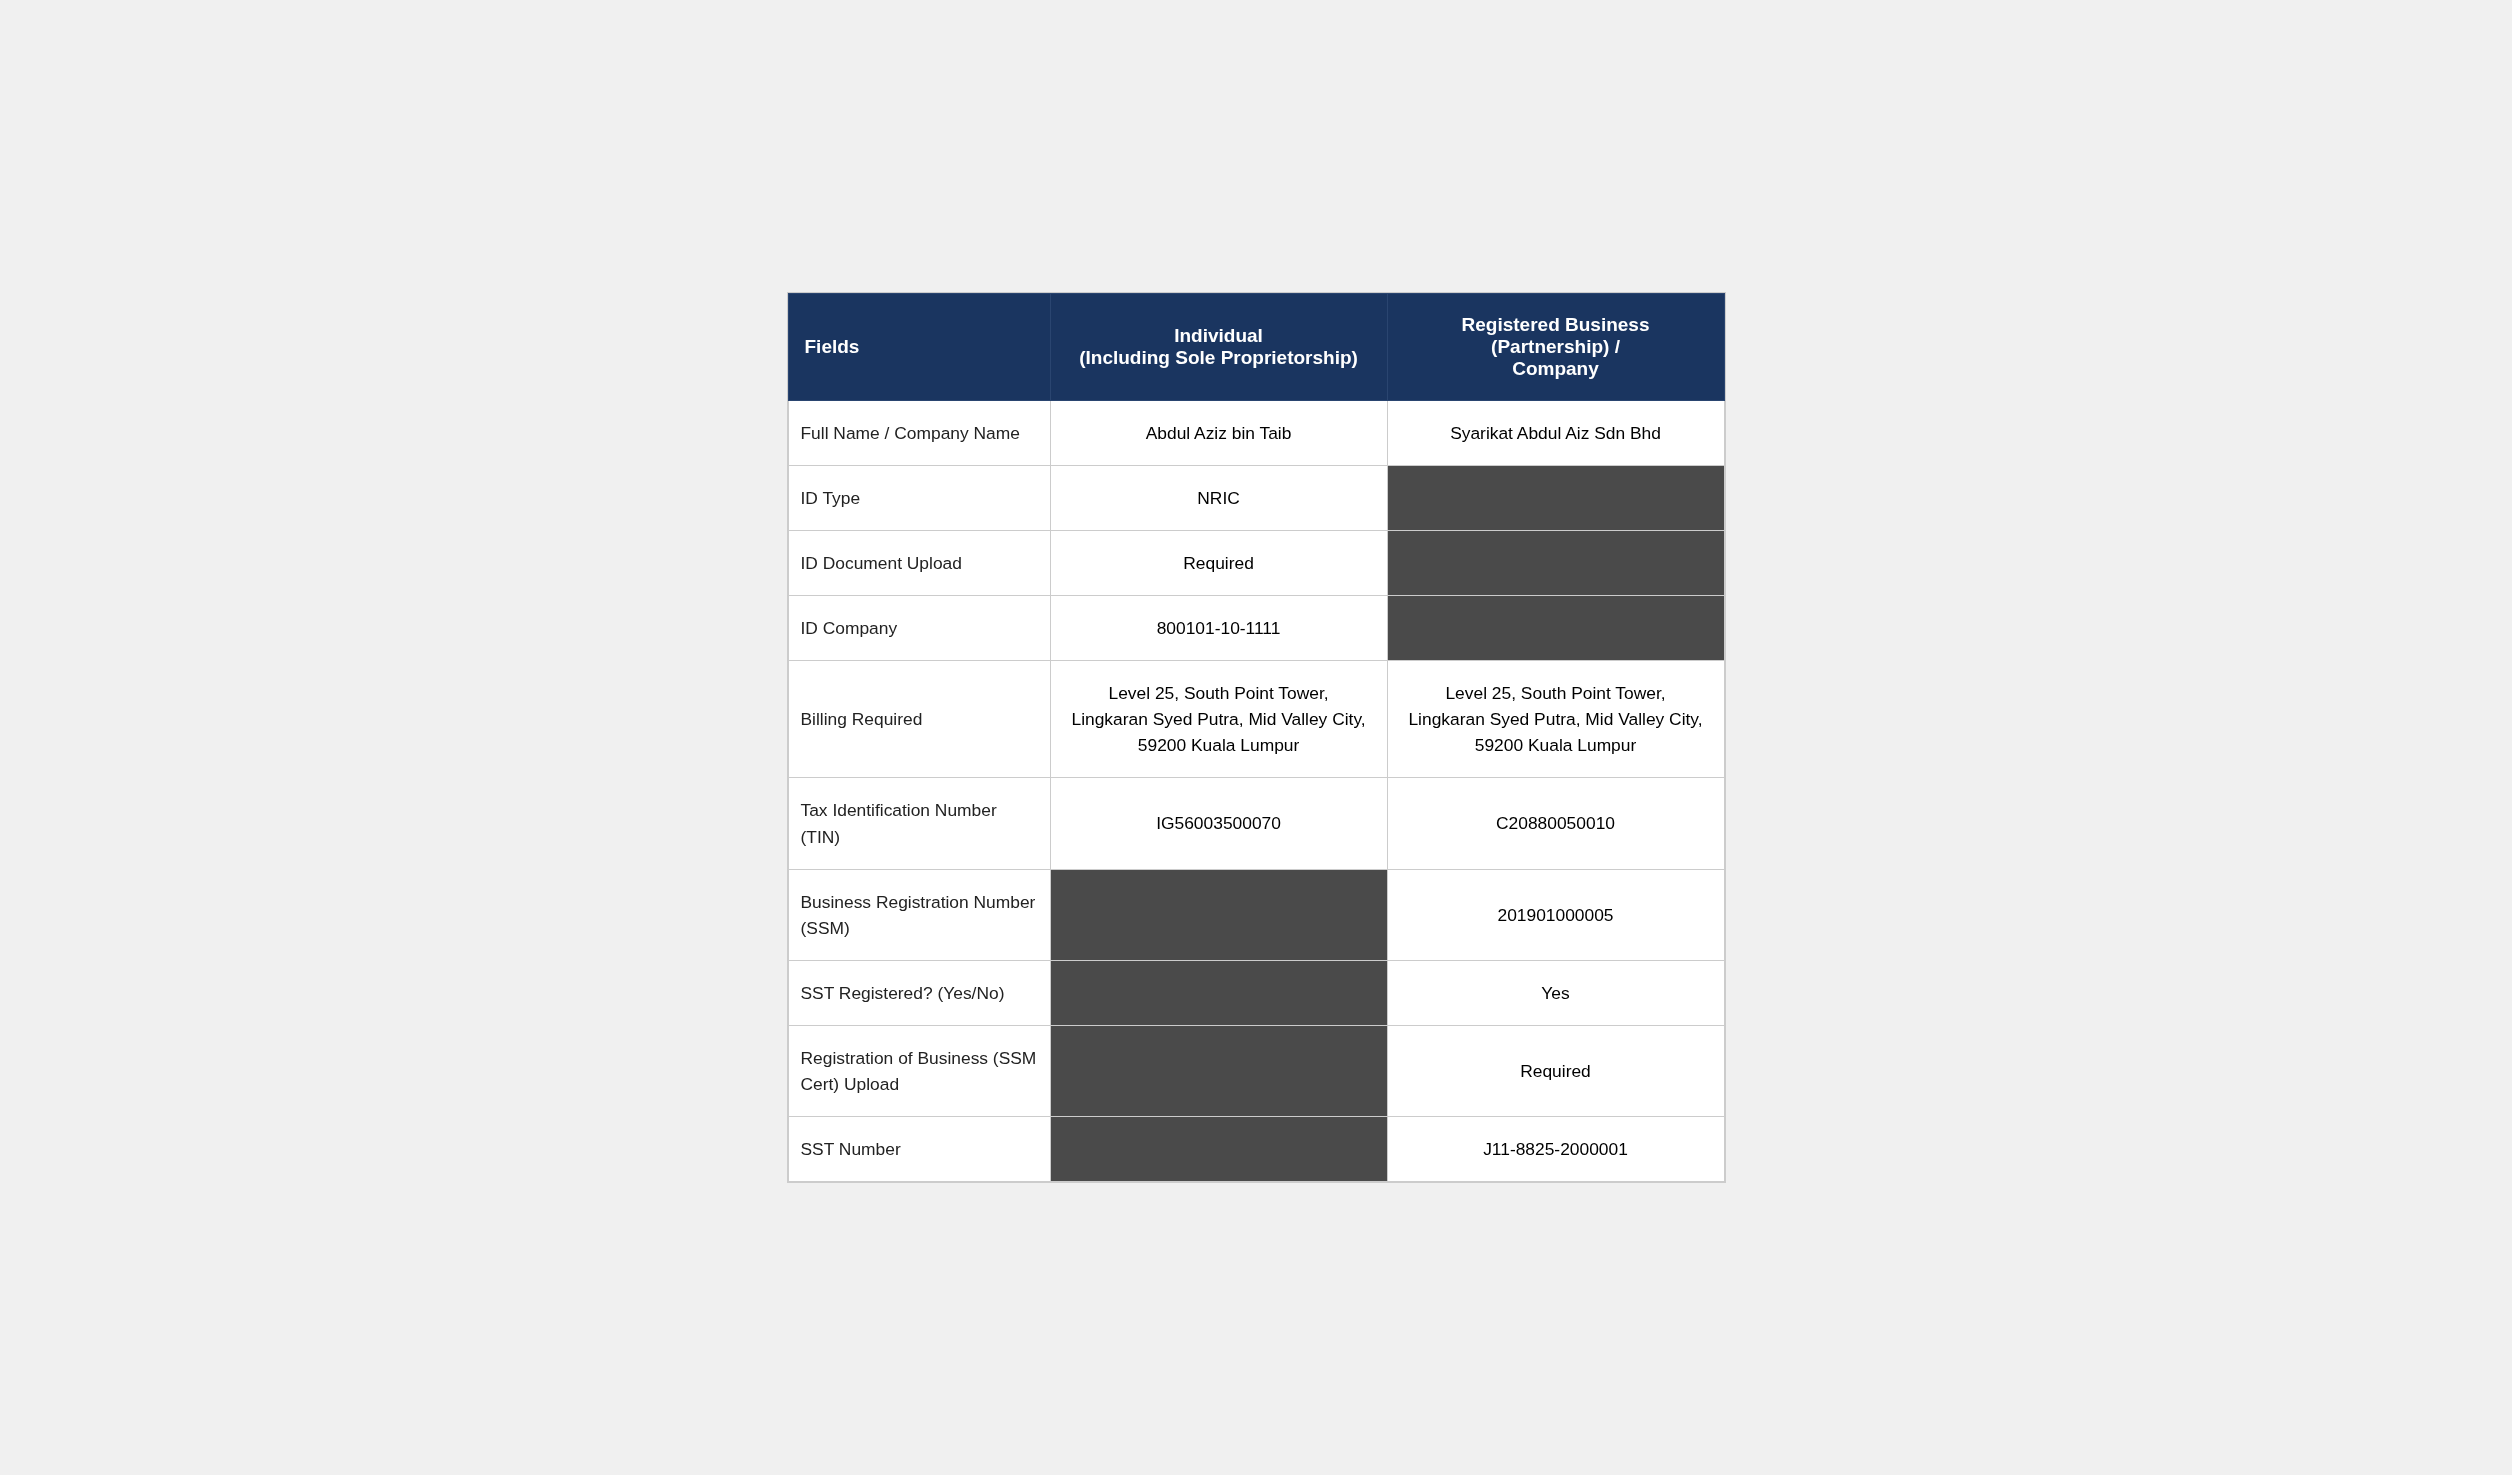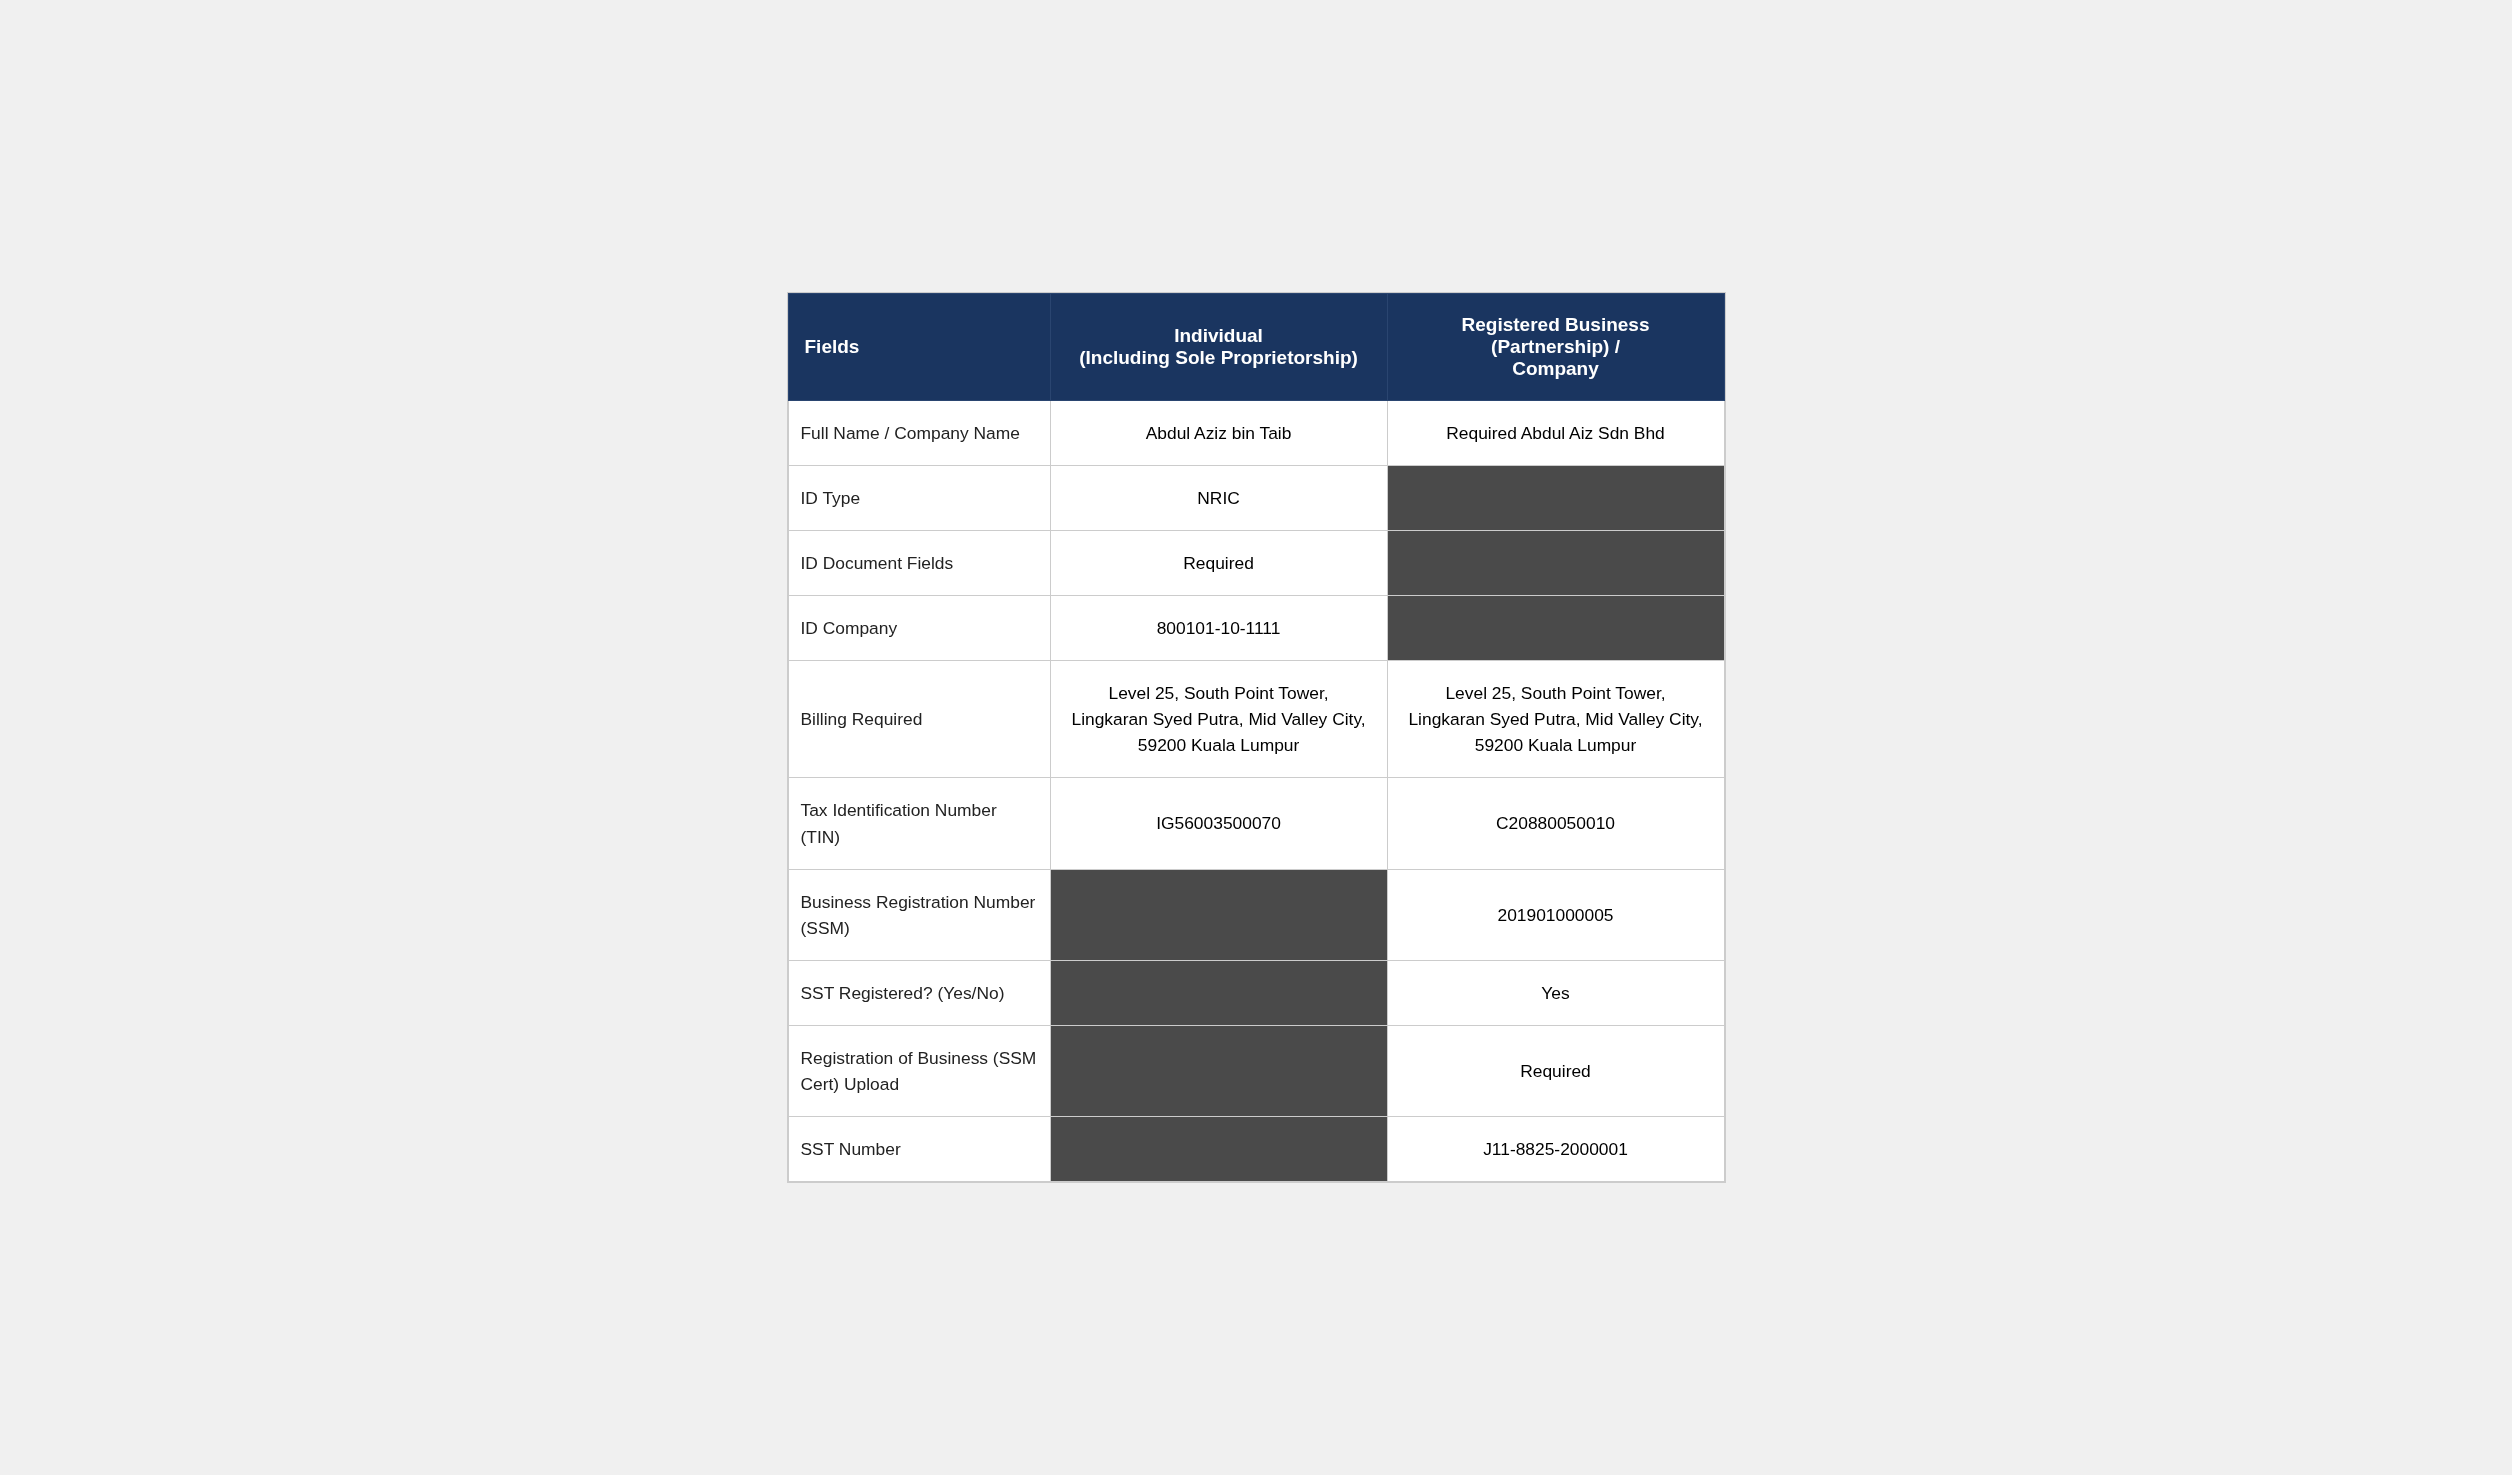--- a/index.html
+++ b/index.html
@@ -83,29 +83,29 @@
       <tr>
         <th>Fields</th>
         <th>Individual<br>(Including Sole Proprietorship)</th>
         <th>Registered Business (Partnership) /<br>Company</th>
       </tr>
     </thead>
     <tbody id="table-body">
     <tr>
           <td>Full Name / Company Name</td>
           <td>Abdul Aziz bin Taib</td>
-          <td>Required Abdul Aiz Sdn Bhd</td>
+          <td>Syarikat Abdul Aiz Sdn Bhd</td>
         </tr>
         <tr>
           <td>ID Type</td>
           <td>NRIC</td>
           <td class="dark-cell"></td>
         </tr>
         <tr>
-          <td>ID Document Fields</td>
+          <td>ID Document Upload</td>
           <td>Required</td>
           <td class="dark-cell"></td>
         </tr>
         <tr>
           <td>ID Company</td>
           <td>800101-10-1111</td>
           <td class="dark-cell"></td>
         </tr>
         <tr>
           <td>Billing Required</td>

